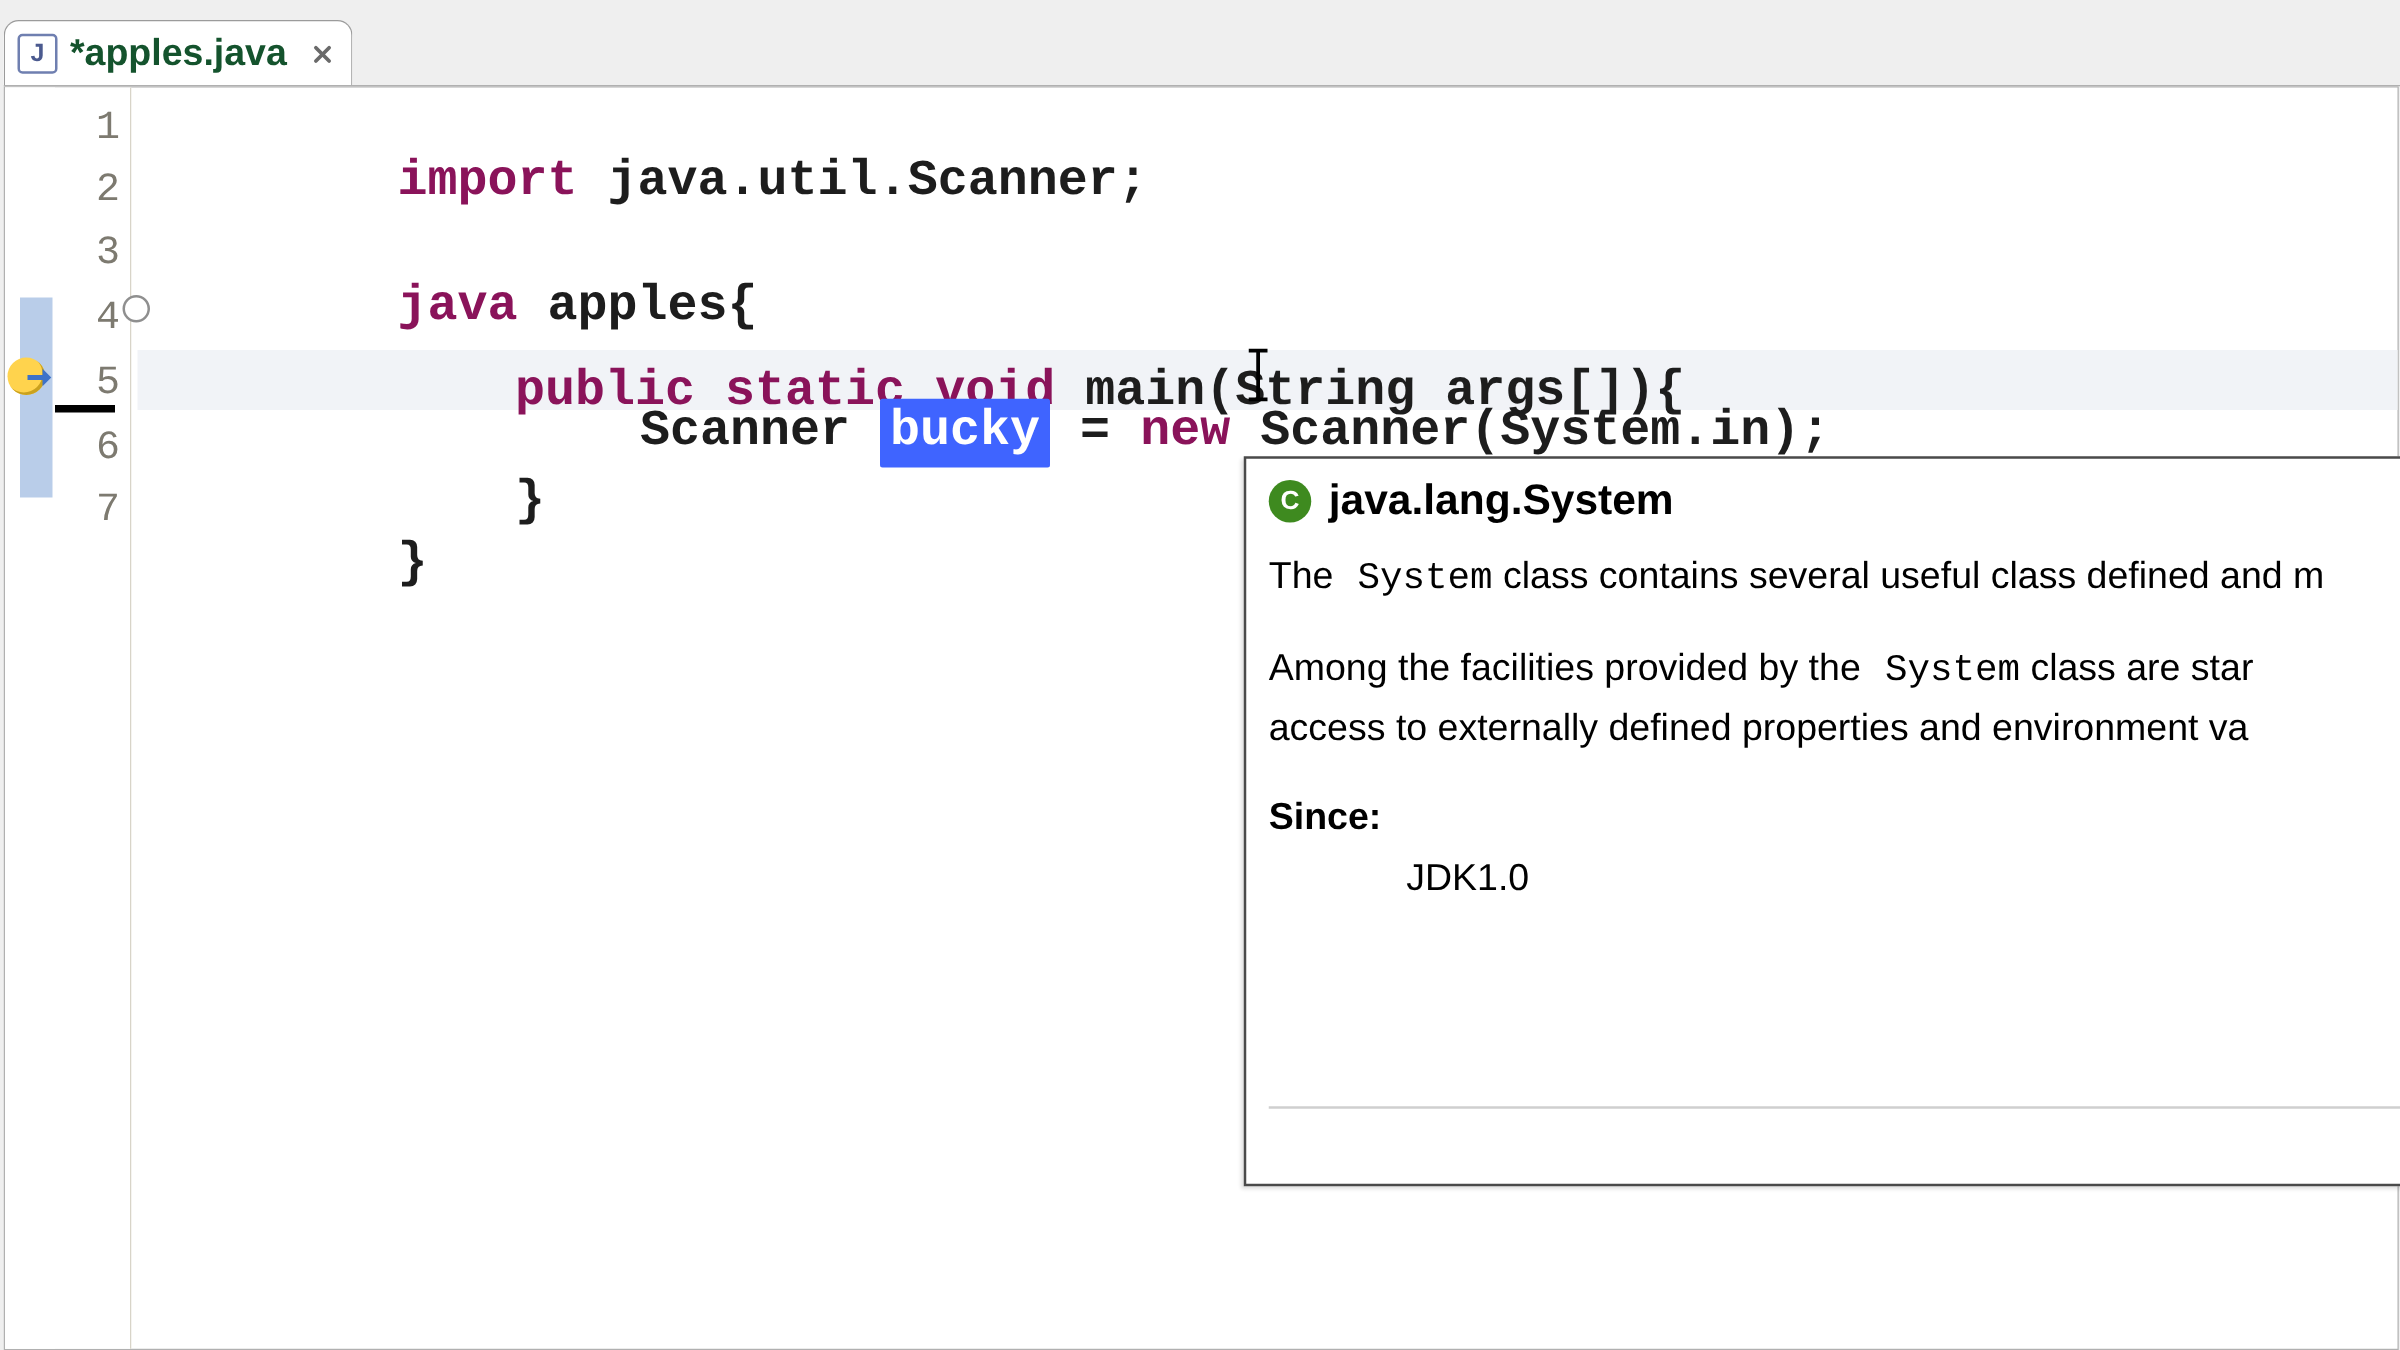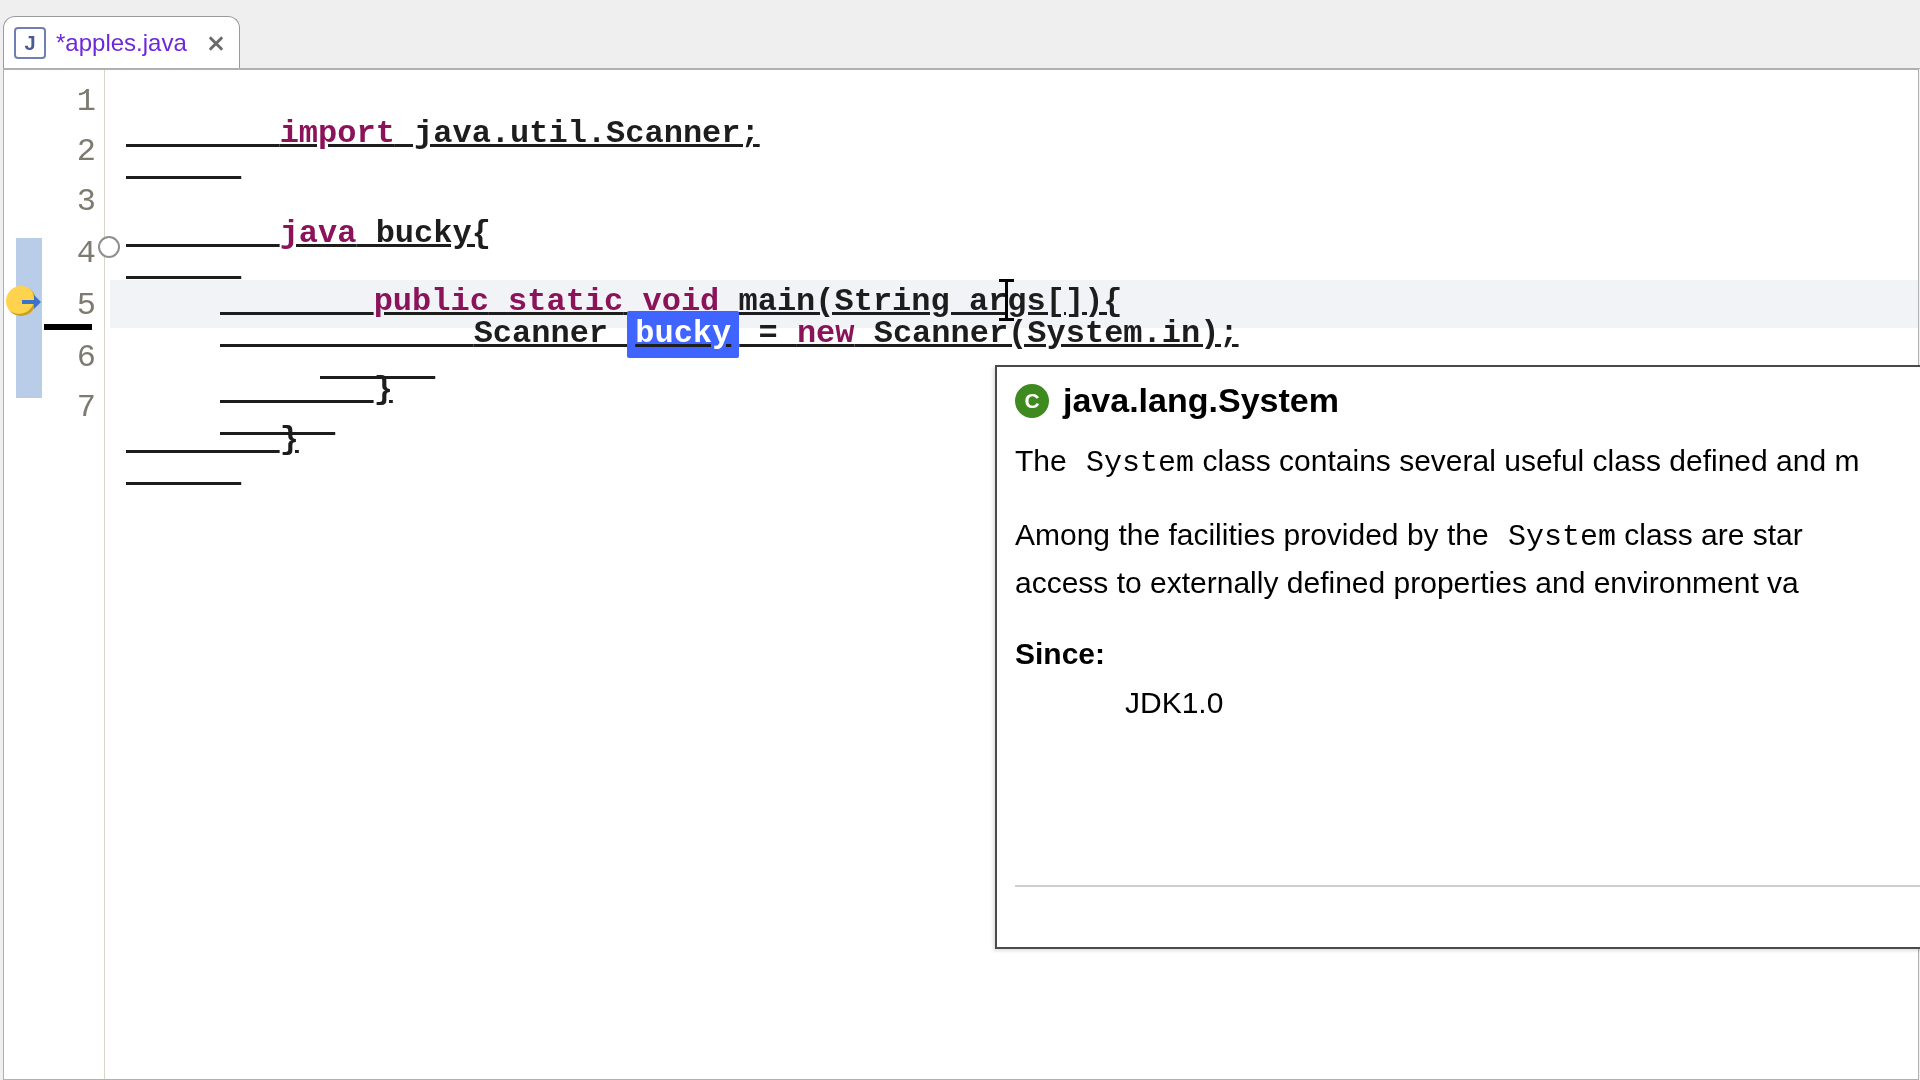--- a/index.html
+++ b/index.html
@@ -42,22 +42,23 @@
   .tab .j-icon {
     width: 28px; height: 28px;
     border: 2px solid #6f7fb0;
     border-radius: 4px;
     background: #fff;
     display:flex; align-items:center; justify-content:center;
     font: bold 20px/1 "Segoe UI", sans-serif;
     color:#4b5a8f;
   }
   .tab .tab-title {
-    font-size: 24px;
-    color: #6d28d9;
+    font-size: 30px;
+    color: #14532d;
+    font-weight: bold;
   }
   .tab .close-x {
     margin-left: 8px;
     width: 22px; height: 22px;
     position: relative;
     color:#6a6a6a;
   }
   .tab .close-x::before, .tab .close-x::after{
     content:"";
     position:absolute; left:2px; top:10px;
@@ -148,23 +149,22 @@
     position:absolute;
     left:106px; top:0; right:0; bottom:0;
     font: 500 32px/1 "Consolas","Courier New",monospace;
   }
   .code-line{
     position:absolute;
     left:16px;
     white-space:pre;
     font-family:"Consolas","Courier New",monospace;
     font-weight:600;
-    font-size:32px;
+    font-size:40px;
     color:#1d1d1d;
-    text-decoration:underline;
   }
   .line-hilite{
     position:absolute;
     left:0; right:0;
     background:#f1f3f7;
   }
   .kw-purple { color:#8a135a; font-weight:700;}
   .selected-var{
     background:#3f64ff;
     color:#ffffff;
@@ -280,21 +280,21 @@
 
     <div class="code-area">
 
       <div class="line-hilite" style="top:210px; height:48px;"></div>
 
       <div class="code-line" style="top:16px;">
         <span class="kw-purple">import</span><span> java.util.Scanner;</span>
       </div>
 
       <div class="code-line" style="top:116px;">
-        <span class="kw-purple">java</span><span> bucky{</span>
+        <span class="kw-purple">java</span><span> apples{</span>
       </div>
 
       <div class="code-line" style="top:184px; left:110px;">
         <span class="kw-purple">public</span><span> </span><span class="kw-purple">static</span><span> </span><span class="kw-purple">void</span><span> main(String args[]){</span>
       </div>
 
       <div class="code-line" style="top:216px; left:210px;">
         <span>Scanner </span><span class="selected-var">bucky</span><span> = </span><span class="kw-purple">new</span><span> Scanner(System.in);</span>
       </div>
 

